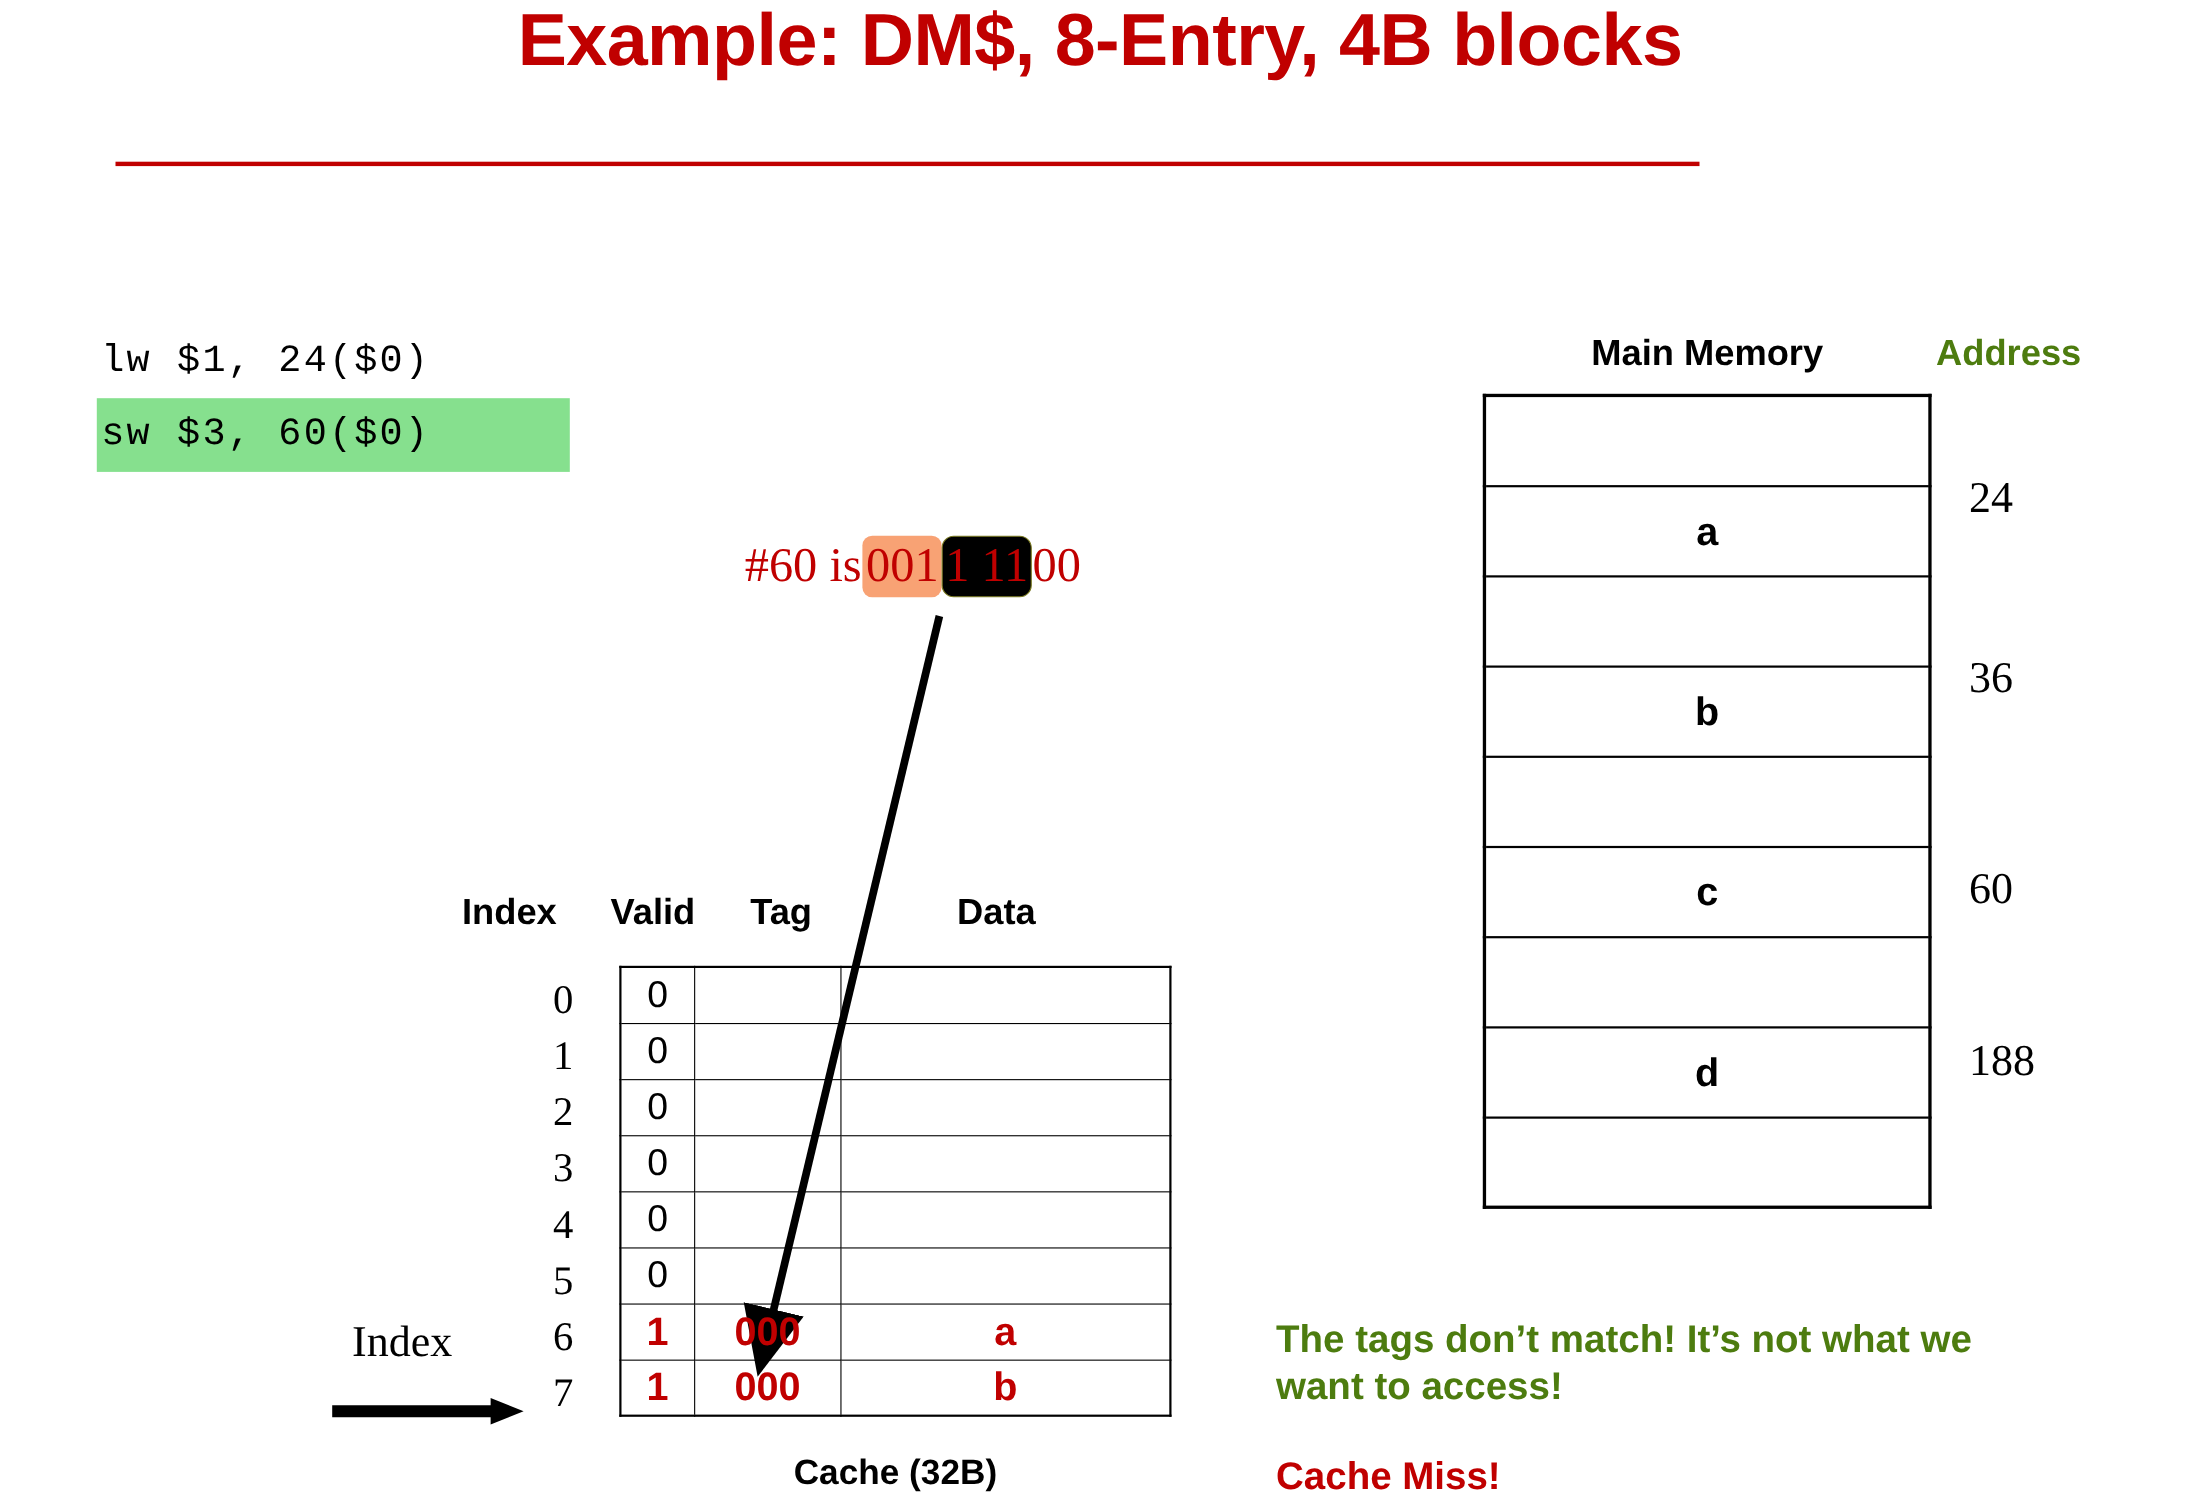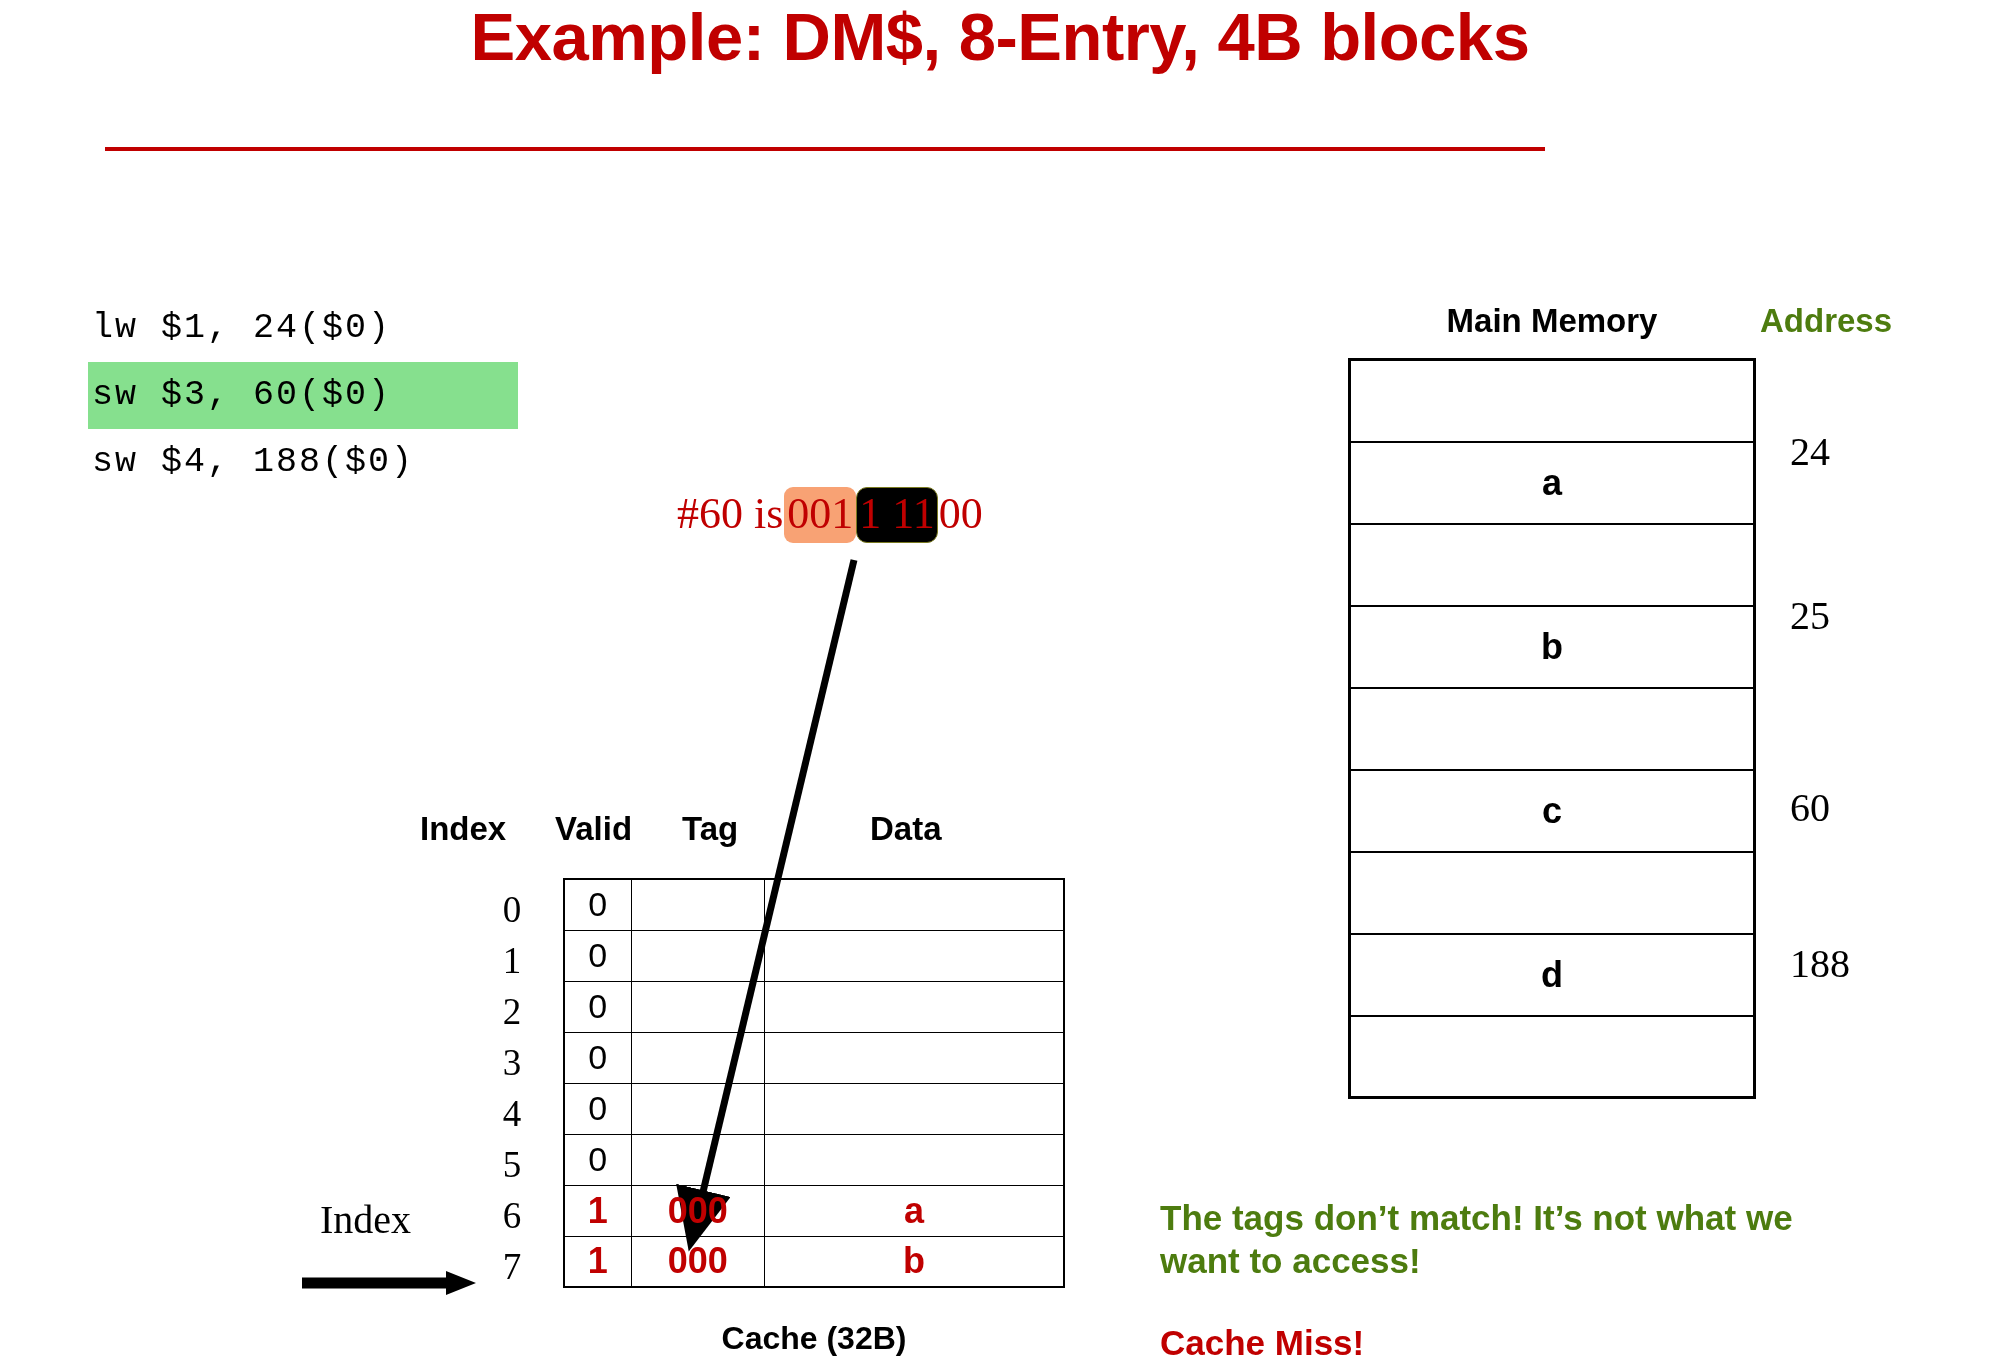--- a/index.html
+++ b/index.html
@@ -122,21 +122,20 @@
 </style>
 </head>
 <body>
 
 <div class="abs" id="slide-title">Example: DM$, 8-Entry, 4B blocks</div>
 <div class="abs" id="title-rule"></div>
 
 <div class="abs" id="instr-list">
   <div class="instr-line">lw $1, 24($0)</div>
   <div class="instr-line highlight">sw $3, 60($0)</div>
-  <div class="instr-line">sw $4, 188($0)</div>
 </div>
 
 <div class="abs" id="binary-note"><span class="seg">#60 is </span><span class="seg hl-orange">001</span><span class="seg hl-yellow">1 11</span><span class="seg">00</span></div>
 
 <svg class="abs" id="annotation-arrow" viewBox="0 0 2000 1362">
   <defs>
     <marker id="ah" markerWidth="10" markerHeight="10" refX="7" refY="4" orient="auto">
       <path d="M0,0 L9,4 L0,8 Z" fill="#000"></path>
     </marker>
   </defs>
@@ -241,18 +240,18 @@
   <tr>
         <td>d</td>
       </tr>
   <tr>
         <td></td>
       </tr>
 </tbody>
   </table>
 
 <div class="mem-addr" style="top:428px;">24</div>
-<div class="mem-addr" style="top:592px;">25</div>
+<div class="mem-addr" style="top:592px;">36</div>
 <div class="mem-addr" style="top:784px;">60</div>
 <div class="mem-addr" style="top:940px;">188</div>
 
 <div class="abs" id="conclusion">The tags don’t match!  It’s not what we want to access!</div>
 <div class="abs" id="verdict">Cache Miss!</div>
 
 </body></html>

